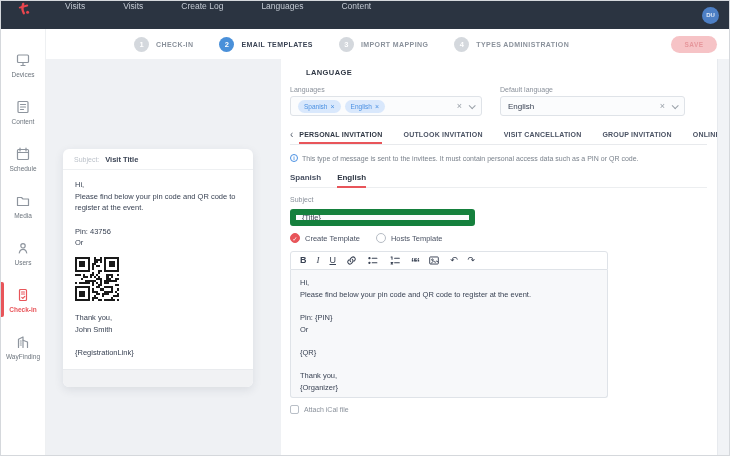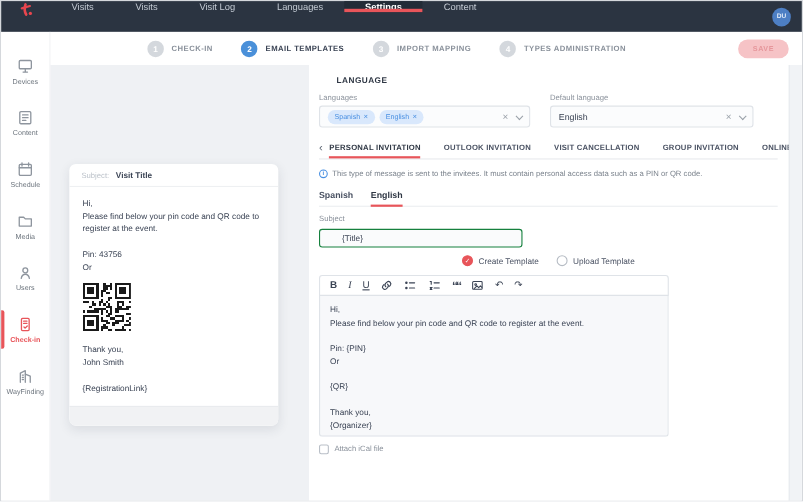--- a/index.html
+++ b/index.html
@@ -82,23 +82,23 @@
 
   .info-row { display:flex; align-items:center; gap:4px; margin-top:9px; font-size:7px; color:#7a828c; }
 
   .subtabs { display:flex; gap:16px; margin-top:11px; border-bottom:1px solid #eceef0; }
   .subtab { font-size:8px; font-weight:bold; color:#4a5263; padding-bottom:5px; cursor:pointer; position:relative; }
   .subtab.active { color:#2f3744; }
   .subtab.active::after { content:""; position:absolute; left:0; right:0; bottom:-1px; height:2px; background:#e8555a; }
 
   .mt12 { margin-top:12px; } .mt8 { margin-top:8px; } .mt14 { margin-top:14px; }
 
-  .subject-input { width:185px; height:17px; border:1px solid #15803d; border-radius:3px; background:#fafbfc; font-size:7.5px; color:#3a4354; padding:0 20px; font-family:inherit; }
-
-  .radio-row { display:flex; align-items:center; gap:16px; margin-top:7px;justify-content:center; }
+  .subject-input { width:185px; height:17px; border:6px solid #15803d; border-radius:3px; background:#fafbfc; font-size:7.5px; color:#3a4354; padding:0 6px; font-family:inherit; }
+
+  .radio-row { display:flex; align-items:center; gap:16px; margin-top:7px; }
   .radio-opt { display:flex; align-items:center; gap:5px; cursor:pointer; font-size:7.5px; color:#4a5263; }
   .radio { width:10px; height:10px; border-radius:50%; border:1px solid #b6bcc4; background:#fff; display:flex; align-items:center; justify-content:center; }
   .radio.sel { background:#e8555a; border-color:#e8555a; color:#fff; font-size:6px; }
   .radio.sel::after { content:"✓"; }
 
   .editor { width:318px; margin-top:8px; }
   .ed-toolbar { height:19px; border:1px solid #dfe3e8; border-radius:3px 3px 0 0; background:#fff; display:flex; align-items:center; gap:10px; padding:0 9px; color:#3a4354; }
   .ed-btn { cursor:pointer; display:flex; align-items:center; font-size:9px; line-height:1; }
   .ed-btn.b { font-weight:bold; } .ed-btn.i { font-style:italic; font-family:"Liberation Serif",serif; } .ed-btn.u { text-decoration:underline; }
   .ed-btn.q { font-weight:bold; font-size:11px; letter-spacing:-2px; padding-top:4px; }
@@ -123,27 +123,24 @@
       </svg>
     </div>
     <div class="nav-items">
       <div class="nav-item">
           <span>Visits</span>
         </div>
       <div class="nav-item">
           <span>Visits</span>
         </div>
       <div class="nav-item">
-          <span>Visit Log</span>
+          <span>Create Log</span>
         </div>
       <div class="nav-item">
           <span>Languages</span>
-        </div>
-      <div class="nav-item active">
-          <span>Settings</span>
         </div>
       <div class="nav-item">
           <span>Content</span>
         </div>
     </div>
     <div class="avatar">
         <span>DU</span>
       </div>
   </div>
 
@@ -542,21 +539,21 @@
           <input class="subject-input" value="{Title}" style="">
 
 
           <div class="radio-row">
             <span class="radio-opt">
               <span class="radio sel"></span>
               <span>Create Template</span>
             </span>
             <span class="radio-opt">
               <span class="radio"></span>
-              <span>Upload Template</span>
+              <span>Hosts Template</span>
             </span>
           </div>
 
           <div class="editor">
             <div class="ed-toolbar">
               <span class="ed-btn b">B</span>
               <span class="ed-btn i">I</span>
               <span class="ed-btn u">U</span>
               <span class="ed-btn">
                   <svg width="11" height="11" viewBox="0 0 14 14" fill="none" stroke="currentColor" stroke-width="1.3" stroke-linecap="round">

